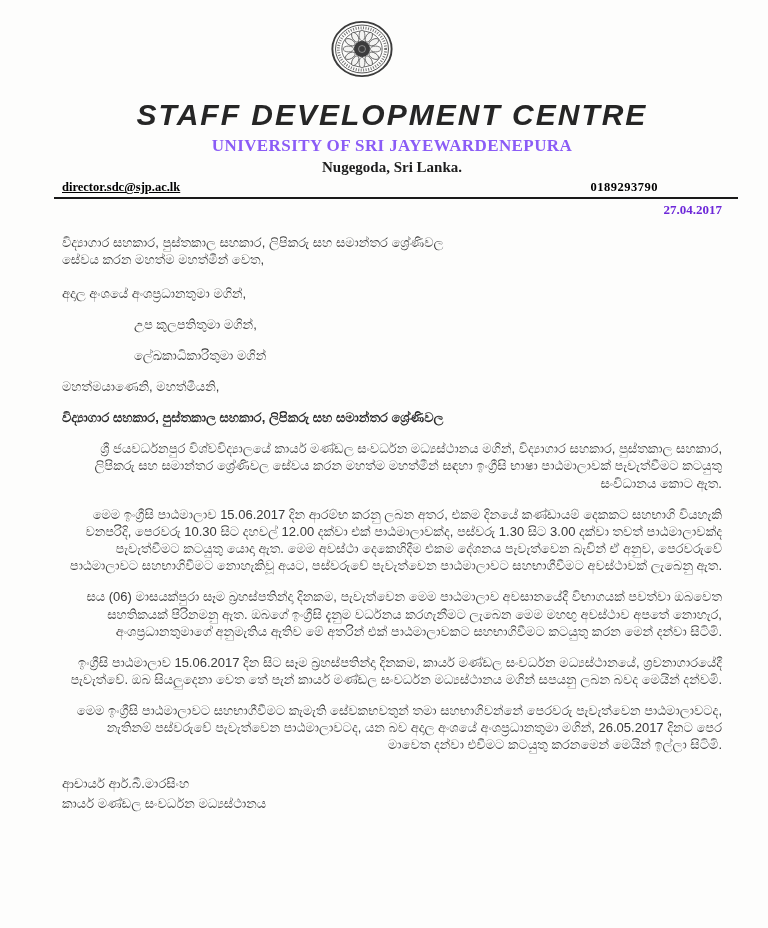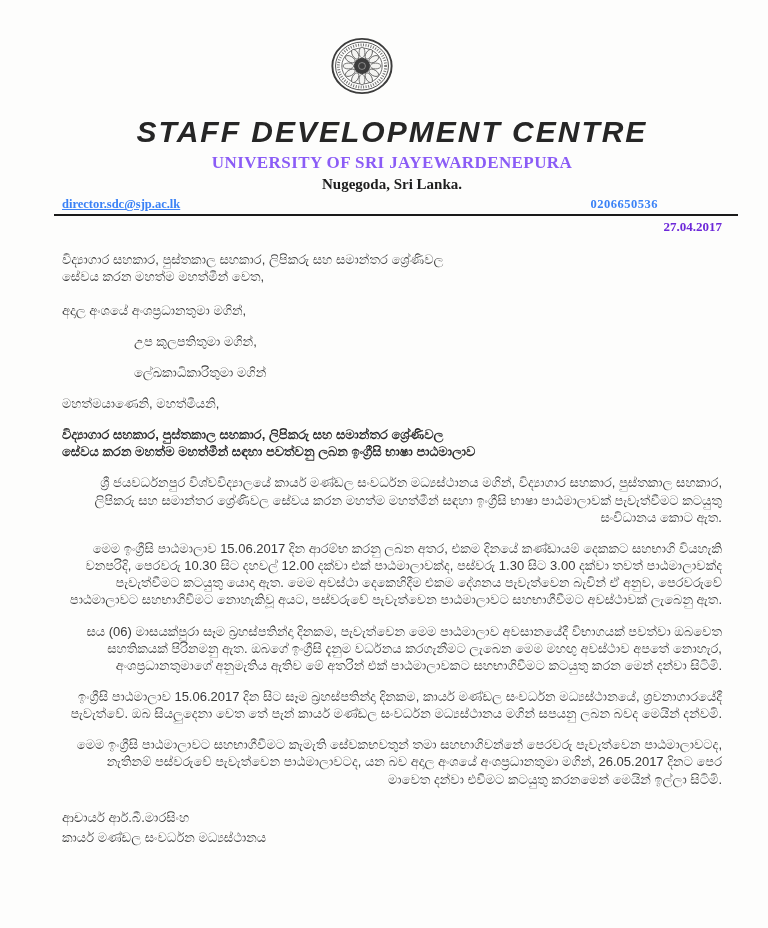--- a/index.html
+++ b/index.html
@@ -8,22 +8,21 @@
     width:768px;height:928px;
     margin:0 auto;
     background:#fdfdfc;
     color:#353535;
     font-family:"Liberation Sans","DejaVu Sans",sans-serif;
     overflow:hidden;
     box-sizing:border-box;
   }
   .content{
     box-sizing:border-box;
-    padding:4px 46px 0 62px;
-    margin-top:33px;
+    padding:20px 46px 0 62px;
   }
   
   .letterhead{text-align:center;}
   .seal-wrap{display:flex;justify-content:center;transform:translateX(-30px);}
   .centre-name{
     margin-top:22px;
     font-family:"Liberation Sans","DejaVu Sans",sans-serif;
     font-style:italic;
     font-weight:600;
     font-size:30px;
@@ -50,21 +49,21 @@
     text-align:center;
   }
   .contact-row{
     display:flex;
     justify-content:space-between;
     align-items:flex-end;
     margin-top:5px;
     font-family:"Liberation Serif","DejaVu Serif",serif;
     font-weight:bold;
     font-size:12.5px;
-    color:#3b82f6;
+    color:#000000;
   }
   .email{text-decoration:underline;}
   .phone{margin-right:64px;letter-spacing:0.5px;}
   .header-rule{
     border:none;
     border-top:2px solid #1a1a1a;
     margin:2px -16px 0 -8px;
   }
   .date-line{
     margin-top:3px;
@@ -117,21 +116,21 @@
             <circle cx="50" cy="46" r="13" stroke="#ffffff" stroke-width="1" stroke-dasharray="2 2" opacity="0.55"></circle>
             <circle cx="50" cy="46" r="5.5" stroke="#ffffff" stroke-width="0.9" opacity="0.7"></circle>
           </g>
         </svg>
       </div>
       <div class="centre-name">STAFF DEVELOPMENT CENTRE</div>
       <div class="university-name">UNIVERSITY OF SRI JAYEWARDENEPURA</div>
       <div class="address-line">Nugegoda, Sri Lanka.</div>
       <div class="contact-row">
         <span class="email">director.sdc@sjp.ac.lk</span>
-        <span class="phone">0206650536</span>
+        <span class="phone">0189293790</span>
       </div>
       <hr class="header-rule">
     </div>
 
     <div class="date-line">27.04.2017</div>
 
     <div class="body-text block">
       <div>විද්‍යාගාර සහකාර,  පුස්තකාල සහකාර, ලිපිකරු සහ සමාන්තර ශ්‍රේණිවල</div>
       <div>සේවය කරන මහත්ම මහත්මීන් වෙත,</div>
     </div>
@@ -139,21 +138,20 @@
     <div class="body-text block">
       <div>අදාල අංශයේ අංශප්‍රධානතුමා මගින්,</div>
     </div>
     <div class="body-text indent-line">උප කුලපතිතුමා මගින්,</div>
     <div class="body-text indent-line">ලේඛකාධිකාරිතුමා මගින්</div>
 
     <div class="body-text block-sm">මහත්මයාණෙනි, මහත්මීයනි,</div>
 
     <div class="body-text subject block-sm">
       <div>විද්‍යාගාර සහකාර,  පුස්තකාල සහකාර, ලිපිකරු සහ සමාන්තර ශ්‍රේණිවල</div>
-      <div>සේවය කරන මහත්ම මහත්මීන් සඳහා පවත්වනු ලබන ඉංග්‍රීසි භාෂා පාඨමාලාව</div>
     </div>
 
     <div class="body-text para">ශ්‍රී ජයවර්ධනපුර විශ්වවිද්‍යාලයේ කාර්ය මණ්ඩල සංවර්ධන මධ්‍යස්ථානය මගින්, විද්‍යාගාර සහකාර,  පුස්තකාල සහකාර, ලිපිකරු සහ සමාන්තර ශ්‍රේණිවල සේවය කරන මහත්ම මහත්මීන් සඳහා ඉංග්‍රීසි භාෂා පාඨමාලාවක් පැවැත්වීමට කටයුතු සංවිධානය කොට ඇත.</div>
     <div class="body-text para">මෙම ඉංග්‍රීසි පාඨමාලාව 15.06.2017 දින ආරම්භ කරනු ලබන අතර, එකම දිනයේ කණ්ඩායම් දෙකකට සහභාගි වියහැකි වනපරිදි, පෙරවරු 10.30 සිට දහවල් 12.00 දක්වා එක් පාඨමාලාවක්ද, පස්වරු 1.30 සිට 3.00 දක්වා තවත් පාඨමාලාවක්ද පැවැත්වීමට කටයුතු යොදා ඇත.  මෙම අවස්ථා දෙකෙහිදීම එකම දේශනය පැවැත්වෙන බැවින් ඒ අනුව, පෙරවරුවේ පාඨමාලාවට සහභාගිවීමට නොහැකිවූ අයට, පස්වරුවේ පැවැත්වෙන පාඨමාලාවට සහභාගීවීමට අවස්ථාවක් ලැබෙනු ඇත.</div>
     <div class="body-text para">සය (06) මාසයක්පුරා  සෑම බ්‍රහස්පතින්දා දිනකම, පැවැත්වෙන මෙම පාඨමාලාව අවසානයේදී විභාගයක් පවත්වා ඔබවෙත සහතිකයක් පිරිනමනු ඇත.  ඔබගේ ඉංග්‍රීසි දැනුම වර්ධනය කරගැනීමට ලැබෙන මෙම මහඟු අවස්ථාව අපතේ නොහැර, අංශප්‍රධානතුමාගේ අනුමැතිය ඇතිව මේ අතරින් එක් පාඨමාලාවකට සහභාගිවීමට කටයුතු කරන මෙන් දන්වා සිටිමි.</div>
     <div class="body-text para">ඉංග්‍රීසි පාඨමාලාව 15.06.2017 දින සිට සෑම බ්‍රහස්පතින්දා දිනකම, කාර්ය මණ්ඩල සංවර්ධන මධ්‍යස්ථානයේ,  ශ්‍රවනාගාරයේදී පැවැත්වේ.  ඔබ සියලුදෙනා වෙත තේ පැන් කාර්ය මණ්ඩල සංවර්ධන මධ්‍යස්ථානය මගින්  සපයනු  ලබන බවද මෙයින් දන්වමි.</div>
     <div class="body-text para">මෙම ඉංග්‍රීසි පාඨමාලාවට සහභාගීවීමට කැමැති සේවකභවතුන් තමා සහභාගිවන්නේ පෙරවරු පැවැත්වෙන පාඨමාලාවටද, නැතිනම් පස්වරුවේ පැවැත්වෙන පාඨමාලාවටද, යන බව අදාල අංශයේ අංශප්‍රධානතුමා මගින්, 26.05.2017 දිනට පෙර මාවෙත දන්වා එවීමට කටයුතු කරනමෙන් මෙයින් ඉල්ලා සිටිමි.</div>
 
 
     <div class="body-text signature">

